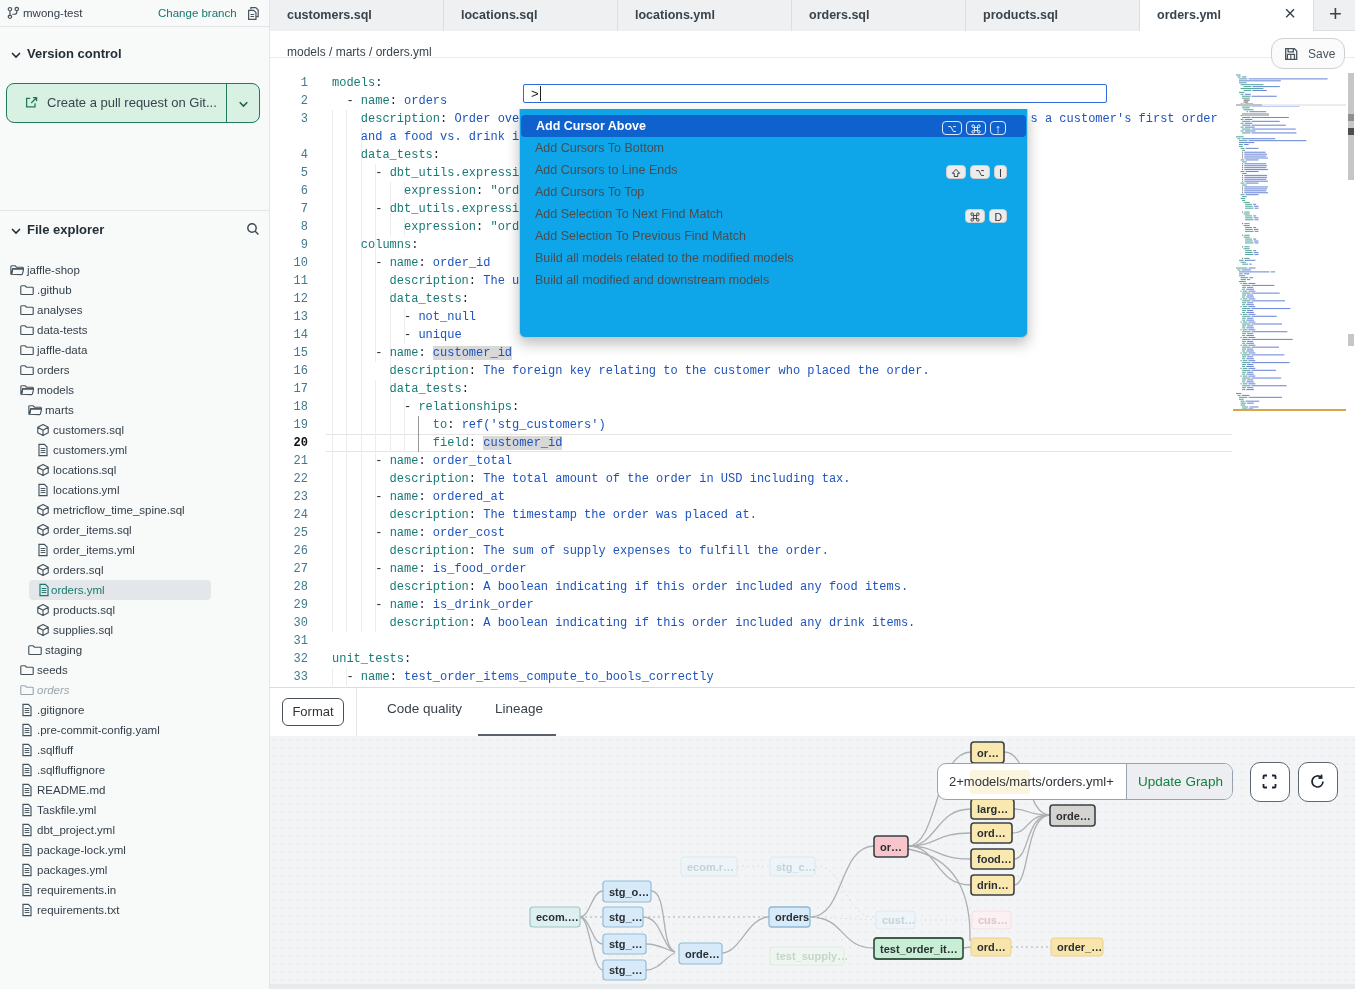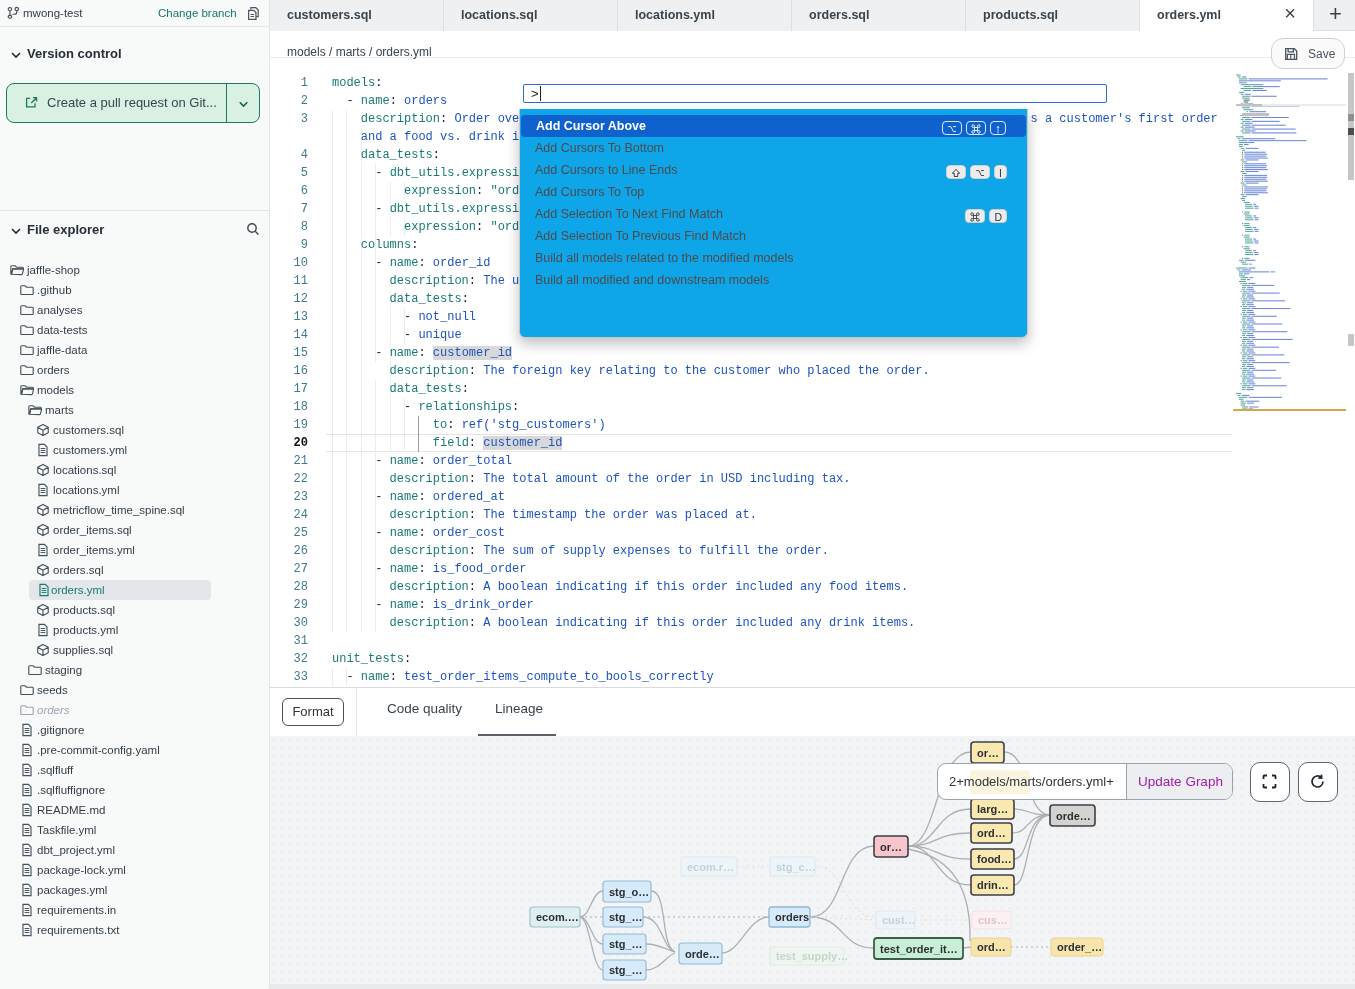--- a/index.html
+++ b/index.html
@@ -79,21 +79,21 @@
 .btab{position:absolute;top:13px;font-size:13.5px;color:#39424b;}
 #bt1{left:117px;}
 #bt2{left:225px;}
 #lineul{position:absolute;left:208px;top:46px;width:78px;height:3px;background:#596068;}
 #graphwrap{position:absolute;left:0;top:48px;width:1085px;height:248px;background:#f3f4f5;background-image:radial-gradient(#e9ebec 0.75px, transparent 0.75px);background-size:8px 8px;overflow:hidden;}
 #bstrip{position:absolute;left:0;top:296px;width:1085px;height:6px;background:#e9eaeb;}
 
 #gsearch{position:absolute;left:667px;top:27px;width:296px;height:37px;background:#fff;border:1px solid #99a3ae;border-radius:9px;overflow:hidden;}
 #gsearch .txt{position:absolute;left:11px;top:10px;font-size:13px;color:#2f353a;}
 #gsearch .div{position:absolute;left:188px;top:0;width:1px;height:37px;background:#99a3ae;}
-#gsearch .ug{position:absolute;left:189px;top:0;width:107px;height:37px;line-height:36px;text-align:center;font-size:13.5px;color:#a21caf;background:#eceef1;}
+#gsearch .ug{position:absolute;left:189px;top:0;width:107px;height:37px;line-height:36px;text-align:center;font-size:13.5px;color:#15803d;background:#eceef1;}
 .gbtn{position:absolute;top:26px;width:40px;height:40px;background:#fff;border:1.5px solid #5d6773;border-radius:10px;}
 #gfull{left:980px;}
 #grefresh{left:1028px;}
 .gbtn svg{position:absolute;left:10px;top:10px;width:17px;height:17px;}
 </style></head>
 <body>
 <div id="root">
 <div id="side">
   <div id="sidetop">
     <svg class="bicon" viewBox="0 0 16 16">
@@ -278,29 +278,20 @@
           </span>
           <span class="tl" style="padding-left:53px">orders.yml</span>
         </div>
 <div class="trow">
           <span class="tic" style="left:36px">
             <svg class="ti" viewBox="0 0 16 16">
               <path d="M8 1.6 14 4.9 v6.2 L8 14.4 2 11.1 V4.9 Z M2 4.9 8 8.2 14 4.9 M8 8.2 V14.4" fill="none" stroke="#45525c" stroke-width="1.25" stroke-linejoin="round"></path>
             </svg>
           </span>
           <span class="tl" style="padding-left:53px">products.sql</span>
-        </div>
-<div class="trow">
-          <span class="tic" style="left:36px">
-            <svg class="ti" viewBox="0 0 16 16">
-              <path d="M3.4 1.6 h6.2 l3 3 v9.8 h-9.2 z" fill="none" stroke="#45525c" stroke-width="1.3"></path>
-              <path d="M5.3 6.3 h5.4 M5.3 8.6 h5.4 M5.3 10.9 h5.4" stroke="#45525c" stroke-width="1.1"></path>
-            </svg>
-          </span>
-          <span class="tl" style="padding-left:53px">products.yml</span>
         </div>
 <div class="trow">
           <span class="tic" style="left:36px">
             <svg class="ti" viewBox="0 0 16 16">
               <path d="M8 1.6 14 4.9 v6.2 L8 14.4 2 11.1 V4.9 Z M2 4.9 8 8.2 14 4.9 M8 8.2 V14.4" fill="none" stroke="#45525c" stroke-width="1.25" stroke-linejoin="round"></path>
             </svg>
           </span>
           <span class="tl" style="padding-left:53px">supplies.sql</span>
         </div>
 <div class="trow">

